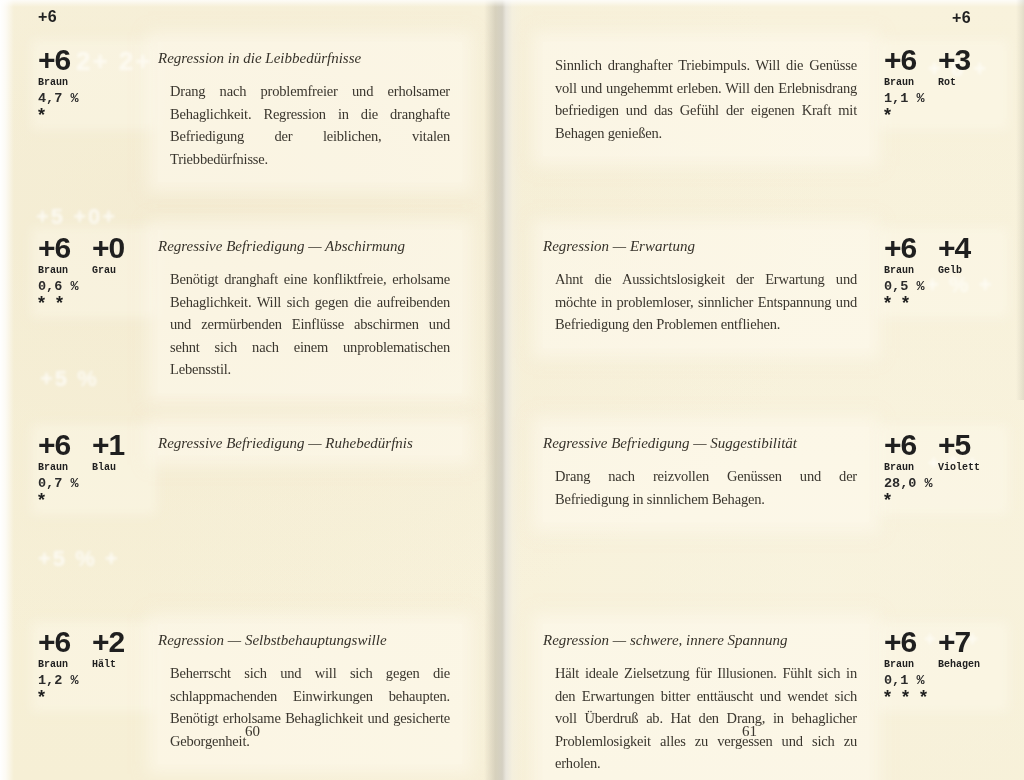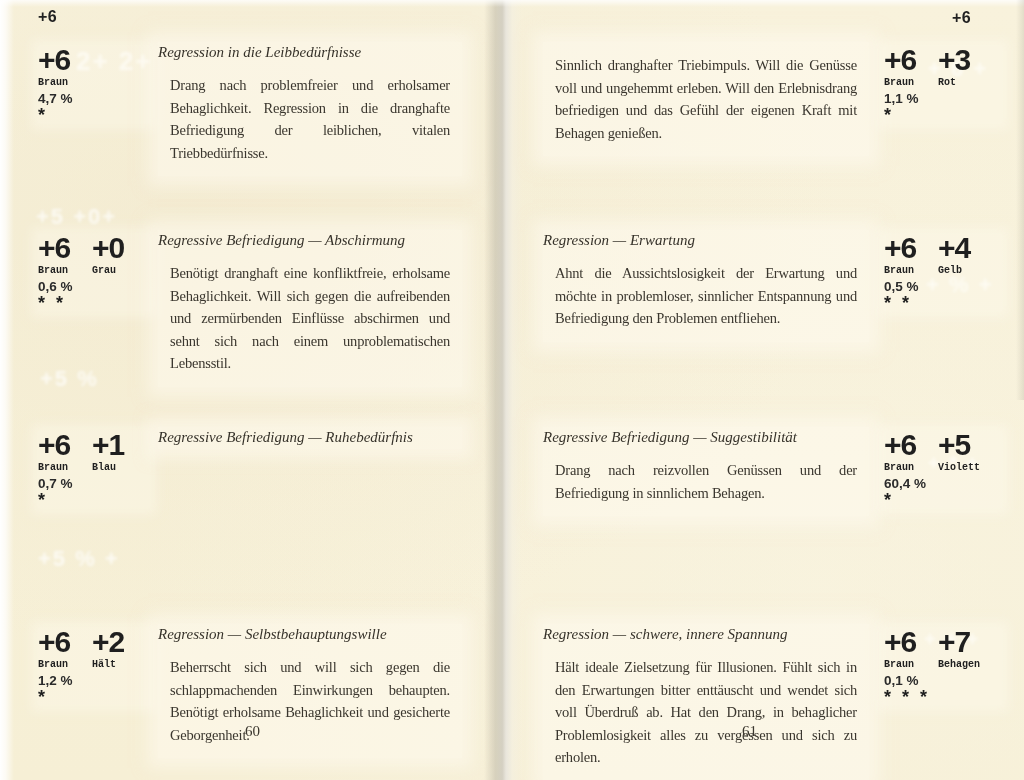--- a/index.html
+++ b/index.html
@@ -62,30 +62,30 @@
   .entry-left .codes{left:38px;width:112px;}
   .entry-right .codes{left:387px;width:118px;}
   .code-row{display:flex;}
   .code-row span{
     display:inline-block;min-width:48px;margin-right:6px;
     font-size:30px;font-weight:bold;letter-spacing:-1px;line-height:28px;
   }
   .name-row{display:flex;margin-top:3px;}
   .name-row span{display:inline-block;min-width:48px;margin-right:6px;
     font-size:10px;font-weight:bold;letter-spacing:0;font-family:Liberation Mono, monospace;}
-  .percent{margin-top:3px;font-size:13.5px;font-weight:bold;color:#2b2b2b;}
+  .percent{margin-top:3px;font-size:13.5px;font-weight:bold;color:#2b2b2b;font-family:Liberation Mono, monospace;}
   .stars{margin-top:1px;font-size:18px;font-weight:bold;letter-spacing:3px;line-height:16px;color:#1f1f1f;}
   .textblock{
     position:absolute;top:0;
     background:rgba(255,252,242,0.50);box-shadow:0 0 14px 10px rgba(255,252,242,0.50);
   }
   .entry-left .textblock{left:158px;width:304px;}
   .entry-right .textblock{left:46px;width:326px;}
   .entry-title{
-    font-style:italic;font-size:15px;line-height:20px;margin:0 0 2px 0;color:#36322a;
+    font-style:italic;font-size:15px;line-height:20px;margin:6px 0 2px 0;color:#36322a;
   }
   .entry-body{
     font-size:14.5px;line-height:22.5px;letter-spacing:-0.2px;
     text-align:justify;margin:12px;color:#3a362e;
     hyphens:auto;-webkit-hyphens:auto;
   }
   .page-number{
     position:absolute;z-index:2;font-size:15px;color:#3a362e;width:40px;text-align:left;
   }
   .pn-left{left:245px;top:723px;}
@@ -223,21 +223,21 @@
     </div>
     <div class="codes">
       <div class="code-row">
         <span>+6</span>
         <span>+5</span>
       </div>
       <div class="name-row">
         <span>Braun</span>
         <span>Violett</span>
       </div>
-      <div class="percent">60,4 %</div>
+      <div class="percent">28,0 %</div>
       <div class="stars">*</div>
     </div>
   </div>
 
   <div class="entry entry-right" style="top:624px">
     <div class="textblock">
       <p class="entry-title">Regression — schwere, innere Spannung</p>
       <p class="entry-body">Hält ideale Zielsetzung für Illusionen. Fühlt sich in den Erwartungen bitter enttäuscht und wendet sich voll Überdruß ab. Hat den Drang, in behaglicher Problemlosigkeit alles zu vergessen und sich zu erholen.</p>
     </div>
     <div class="codes">

